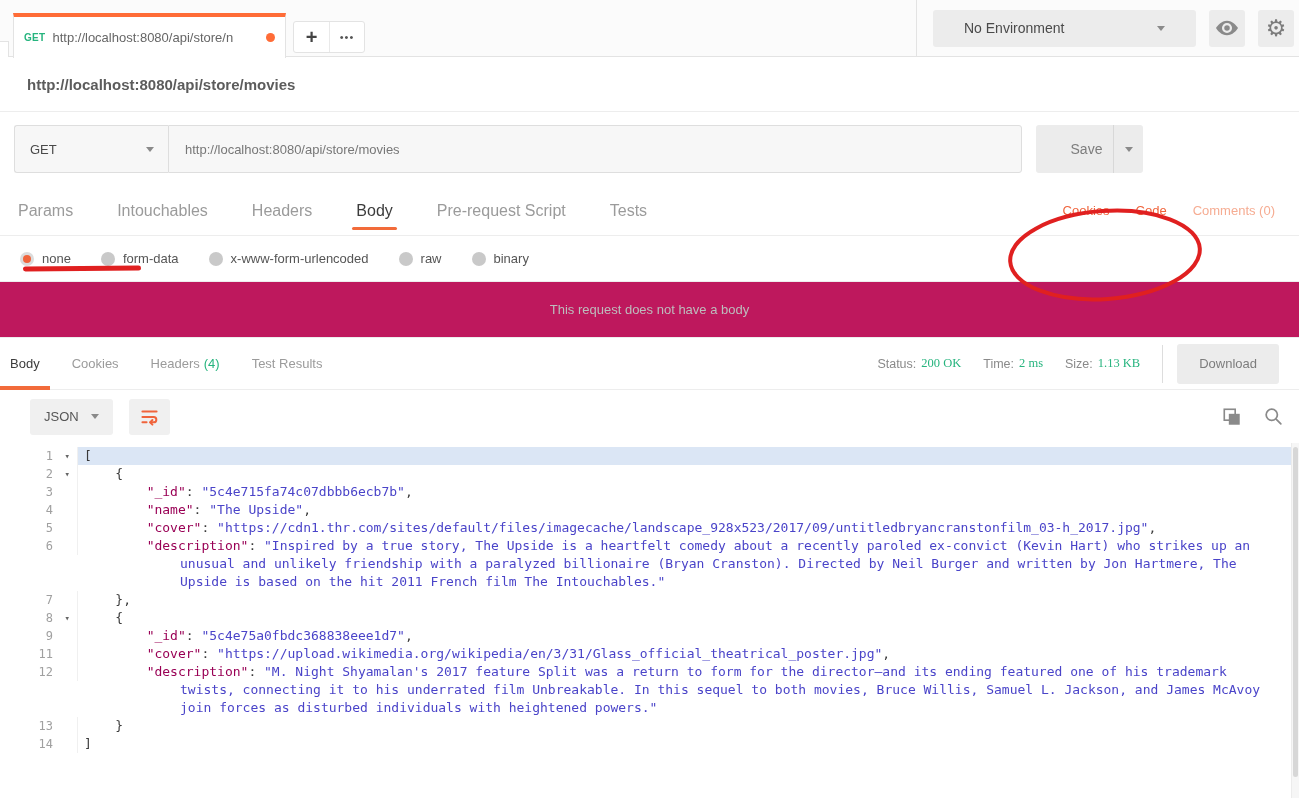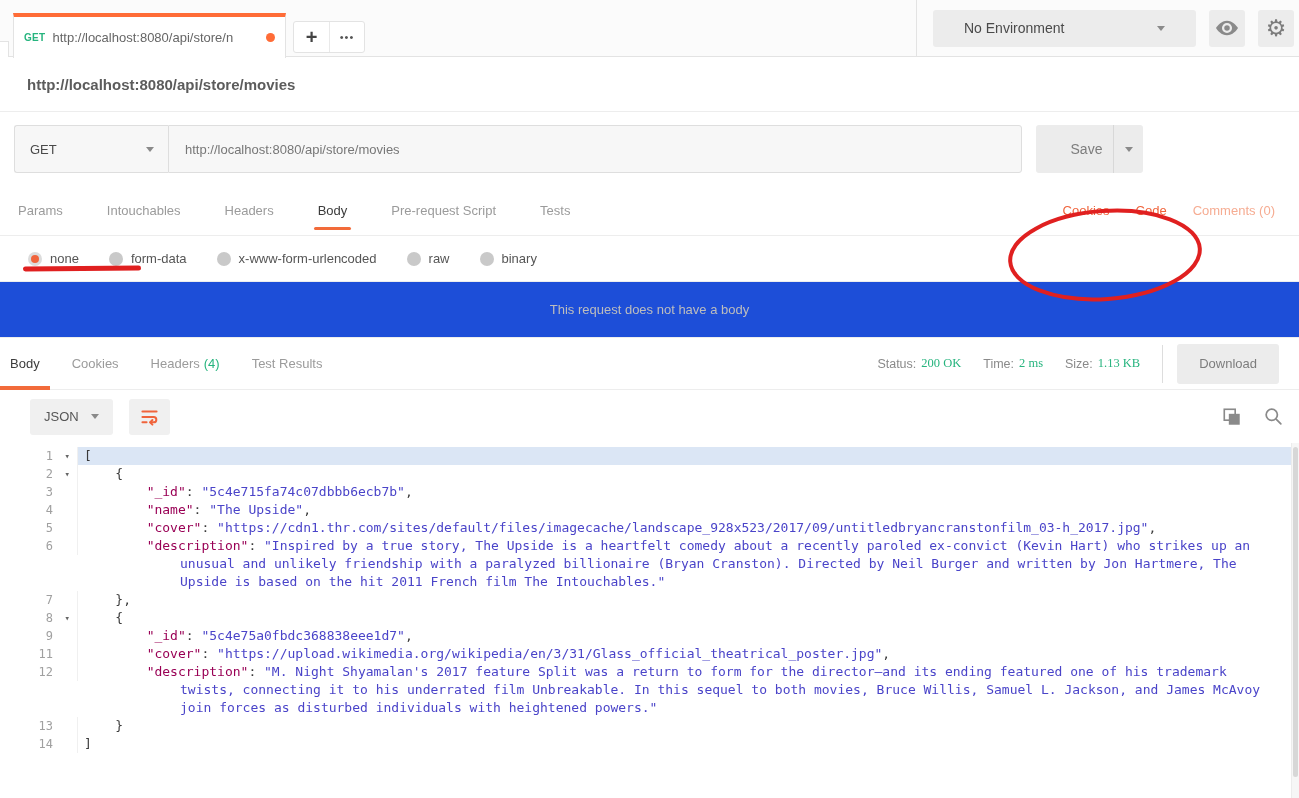--- a/index.html
+++ b/index.html
@@ -45,37 +45,37 @@
   .save-group { display:flex; margin-left:14px; }
   .save-main { width:77px; height:48px; background:#ececec; color:#7d7d7d; font-size:14px; border:none; border-radius:3px 0 0 3px; cursor:pointer; font-family:"Liberation Sans",sans-serif;padding-left:24px; }
   .save-caret { width:30px; height:48px; background:#ececec; border-left:1px solid #d8d8d8; border-radius:0 3px 3px 0; display:flex; align-items:center; justify-content:center; cursor:pointer; }
 
   
   .anno-circle { position:absolute; left:1001px; top:93px; width:208px; height:99px; pointer-events:none; z-index:5; }
   .anno-underline { position:absolute; left:23px; top:154px; width:118px; height:5px; background:#e02020; border-radius:3px; transform:rotate(-.6deg); z-index:5; }
 
   
   .rtabs { height:50px; border-bottom:1px solid #ededed; display:flex; align-items:center; padding:0 24px 0 18px; background:#fff; }
-  .rtabs .item { font-size:13px; color:#9b9b9b; margin-right:44px; height:50px; display:flex; align-items:center; cursor:pointer; position:relative; }
+  .rtabs .item { font-size:16px; color:#9b9b9b; margin-right:44px; height:50px; display:flex; align-items:center; cursor:pointer; position:relative; }
   .rtabs .item.active { color:#3c3c3c; }
   .rtabs .item.active::after { content:""; position:absolute; left:-4px; right:-4px; bottom:6px; height:3px; background:#f26b3a; border-radius:2px; }
   .rtabs .spacer { flex:1; }
   .rtabs .link { font-size:13px; color:#f0643c; margin-left:26px; cursor:pointer; }
   .rtabs .link.dim { color:#f6ac92; }
 
   
-  .radio-row { height:46px; border-bottom:1px solid #ededed; display:flex; align-items:center; padding-left:28px; background:#fff; }
+  .radio-row { height:46px; border-bottom:1px solid #ededed; display:flex; align-items:center; padding-left:20px; background:#fff; }
   .radio-item { display:flex; align-items:center; margin-right:30px; cursor:pointer; }
   .radio { width:14px; height:14px; border-radius:50%; background:#c9c9c9; margin-right:8px; position:relative; }
   .radio.sel { background:#dcdcdc; }
   .radio.sel .dot { position:absolute; left:3px; top:3px; width:8px; height:8px; border-radius:50%; background:#f0643c; }
   .radio-item .lbl { font-size:13px; color:#555; }
 
   
-  .empty-row { height:56px; border-bottom:1px solid #ededed; display:flex; align-items:center; justify-content:center; background:#1d4ed8;text-align:center; }
+  .empty-row { height:56px; border-bottom:1px solid #ededed; display:flex; align-items:center; justify-content:center; background:#be185d;text-align:center; }
   .empty-row .msg { font-size:13px; color:#bdbdbd; }
 
   
   .resp-tabs { height:52px; border-bottom:1px solid #ededed; display:flex; align-items:center; padding:0 10px; background:#fff; }
   .resp-tabs .item { font-size:13px; color:#9b9b9b; margin-right:32px; height:52px; display:flex; align-items:center; cursor:pointer; position:relative; white-space:nowrap; }
   .resp-tabs .item.active { color:#3c3c3c; }
   .resp-tabs .item.active::after { content:""; position:absolute; left:-10px; right:-10px; bottom:0; height:4px; background:#f26b3a; }
   .resp-tabs .count { color:#26b47e; margin-left:4px; }
   .resp-tabs .spacer { flex:1; }
   .meta { display:flex; align-items:center; font-size:12.5px; }

